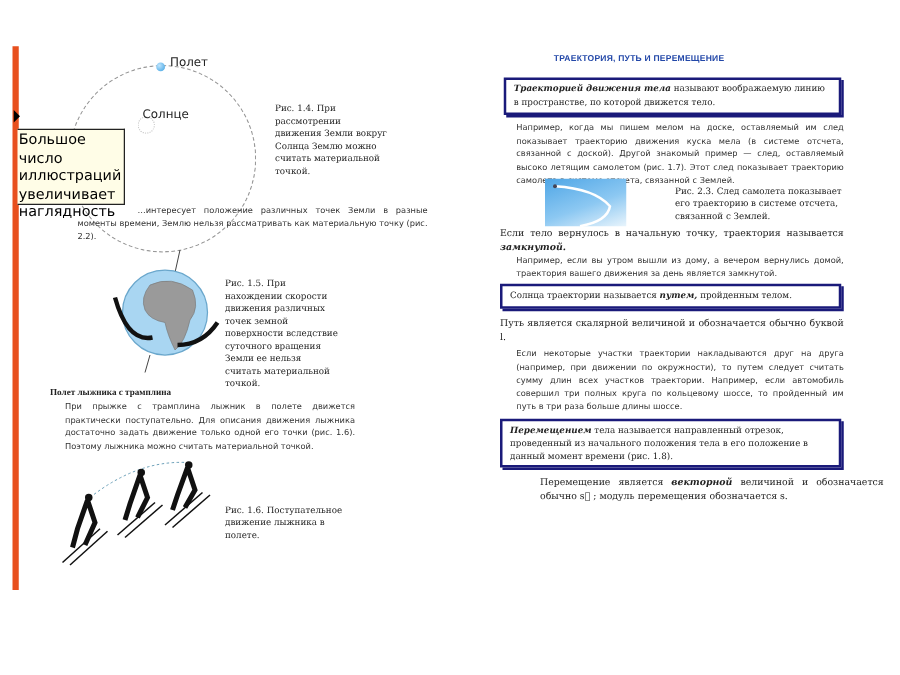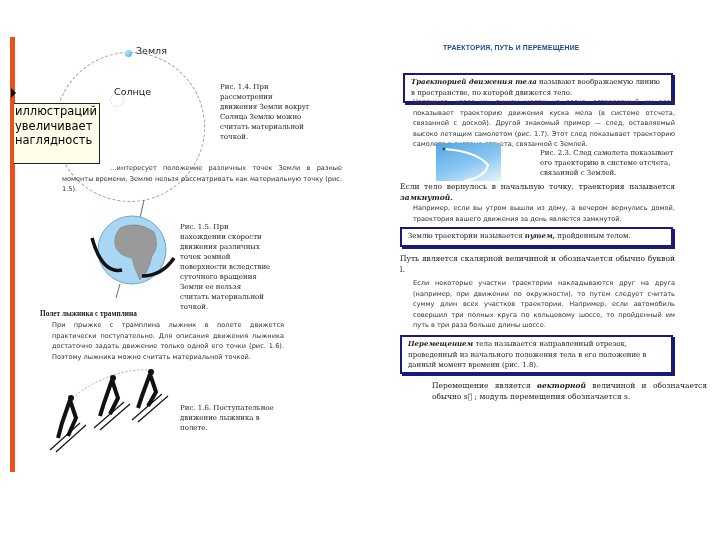--- a/index.html
+++ b/index.html
@@ -32,26 +32,26 @@
   svg { position: absolute; overflow: visible; }
 </style>
 </head>
 <body>
 
 <div id="accent-bar" class="abs" style="background: rgb(232, 80, 30);"></div>
 
 <div class="abs orbit"></div>
 <div class="abs earth-dot"></div>
 <div class="abs sun"></div>
-<span class="abs lbl-small" style="left:136px;top:45px;">Земля</span>
+<span class="abs lbl-small" style="left:136px;top:45px;">Полет</span>
 <span class="abs lbl-small" style="left:114px;top:86px;">Солнце</span>
 
 <div class="abs caption" style="left:180px;top:82px;width:92px;margin-left:40px;">Рис. 1.4. При рассмотрении движения Земли вокруг Солнца Землю можно считать материальной точкой.</div>
 
-<div class="abs body-text" style="left:62px;top:163px;width:280px;text-indent:48px;">…интересует положение различных точек Земли в разные моменты времени, Землю нельзя рассматривать как материальную точку (рис. 1.5).</div>
+<div class="abs body-text" style="left:62px;top:163px;width:280px;text-indent:48px;">…интересует положение различных точек Земли в разные моменты времени, Землю нельзя рассматривать как материальную точку (рис. 2.2).</div>
 
 <svg style="left:82px;top:198px;" width="100" height="100">
   <line x1="62" y1="2" x2="58" y2="20" stroke="#444" stroke-width="0.8"></line>
   <circle cx="50" cy="52" r="34" fill="#a9d6f2" stroke="#6aa7cc" stroke-width="1"></circle>
   <path d="M38 30 Q55 22 72 34 Q78 48 70 58 Q66 76 58 82 Q52 70 50 60 Q38 58 34 50 Q30 40 38 30 Z" fill="#9a9a9a" stroke="#777" stroke-width="0.5"></path>
   <path d="M10 40 Q20 76 40 72" fill="none" stroke="#111" stroke-width="3.5"></path>
   <path d="M60 78 Q80 78 92 60" fill="none" stroke="#111" stroke-width="3.5"></path>
   <line x1="38" y1="86" x2="34" y2="100" stroke="#444" stroke-width="0.8"></line>
 </svg>
 <div class="abs caption" style="left:180px;top:222px;width:92px;">Рис. 1.5. При нахождении скорости движения различных точек земной поверхности вследствие суточного вращения Земли ее нельзя считать материальной точкой.</div>
@@ -77,48 +77,49 @@
       <path d="M100 6 L92 28 L88 40 M100 6 L106 24 L98 38" stroke="#111" stroke-width="4" fill="none"></path>
       <circle cx="101" cy="4" r="3" fill="#111"></circle>
       <line x1="82" y1="52" x2="112" y2="26" stroke="#111" stroke-width="1.2"></line>
       <line x1="88" y1="54" x2="118" y2="28" stroke="#111" stroke-width="1.2"></line>
     </g>
 </svg>
 <div class="abs caption" style="left:180px;top:403px;width:100px;">Рис. 1.6. Поступательное движение лыжника в полете.</div>
 
 <div id="cursor" class="abs"></div>
 <div id="callout" class="abs">
+  <div>Большое число</div>
   <div>иллюстраций</div>
   <div>увеличивает</div>
   <div>наглядность</div>
 </div>
 
 <div id="right-title" class="abs">ТРАЕКТОРИЯ, ПУТЬ И ПЕРЕМЕЩЕНИЕ</div>
 
-<div class="abs def-box" style="left:403px;top:73px;width:270px;height:30px;">
+<div class="abs def-box" style="left:403px;top:62px;width:270px;height:30px;">
   <span class="italic">Траекторией движения тела</span><span> называют воображаемую линию в пространстве, по которой движется тело.</span>
 </div>
 
 <div class="abs body-text" style="left:413px;top:97px;width:262px;">Например, когда мы пишем мелом на доске, оставляемый им след показывает траекторию движения куска мела (в системе отсчета, связанной с доской). Другой знакомый пример — след, оставляемый высоко летящим самолетом (рис. 1.7). Этот след показывает траекторию самолета в системе отсчета, связанной с Землей.</div>
 
 <div class="abs plane-img">
   <svg width="65" height="38" style="left:0;top:0;">
     <path d="M8 6 Q40 8 52 22 Q50 34 28 38" fill="none" stroke="#fff" stroke-width="2"></path>
     <circle cx="8" cy="6" r="1.6" fill="#445"></circle>
   </svg>
 </div>
 <div class="abs caption" style="left:540px;top:148px;width:140px;">Рис. 2.3. След самолета показывает его траекторию в системе отсчета, связанной с Землей.</div>
 
 <div class="abs para-lg" style="left:400px;top:182px;width:275px;">
   <span>Если тело вернулось в начальную точку, траектория называется </span><span class="italic">замкнутой.</span>
 </div>
 <div class="abs body-text" style="left:413px;top:203px;width:262px;">Например, если вы утром вышли из дому, а вечером вернулись домой, траектория вашего движения за день является замкнутой.</div>
 
 <div class="abs def-box" style="left:400px;top:227px;width:273px;height:20px;">
-  <span>Землю траектории называется </span><span class="italic">путем,</span><span> пройденным телом.</span>
+  <span>Солнца траектории называется </span><span class="italic">путем,</span><span> пройденным телом.</span>
 </div>
 
 <div class="abs para-lg" style="left:400px;top:254px;width:275px;">Путь является скалярной величиной и обозначается обычно буквой l.</div>
 <div class="abs body-text" style="left:413px;top:278px;width:262px;">Если некоторые участки траектории накладываются друг на друга (например, при движении по окружности), то путем следует считать сумму длин всех участков траектории. Например, если автомобиль совершил три полных круга по кольцевому шоссе, то пройденный им путь в три раза больше длины шоссе.</div>
 
 <div class="abs def-box" style="left:400px;top:335px;width:273px;height:39px;">
   <span class="italic">Перемещением</span><span> тела называется направленный отрезок, проведенный из начального положения тела в его положение в данный момент времени (рис. 1.8).</span>
 </div>
 
 <div class="abs para-lg" style="left:400px;top:381px;width:275px;margin-left:32px;">

